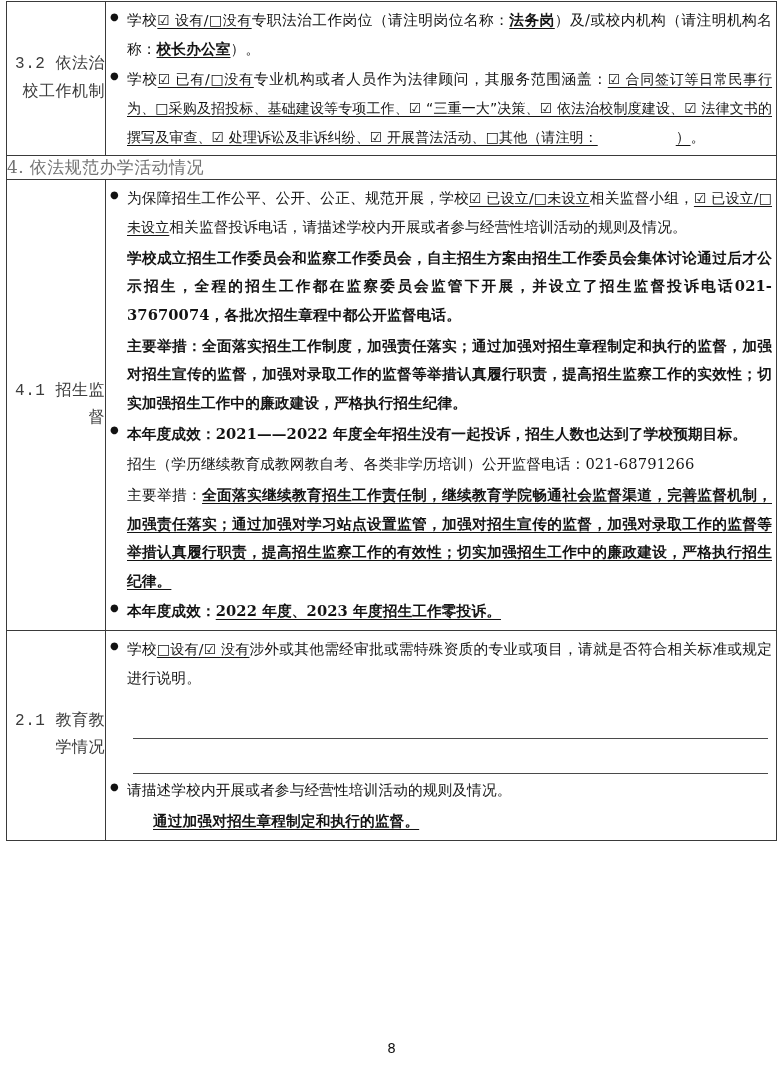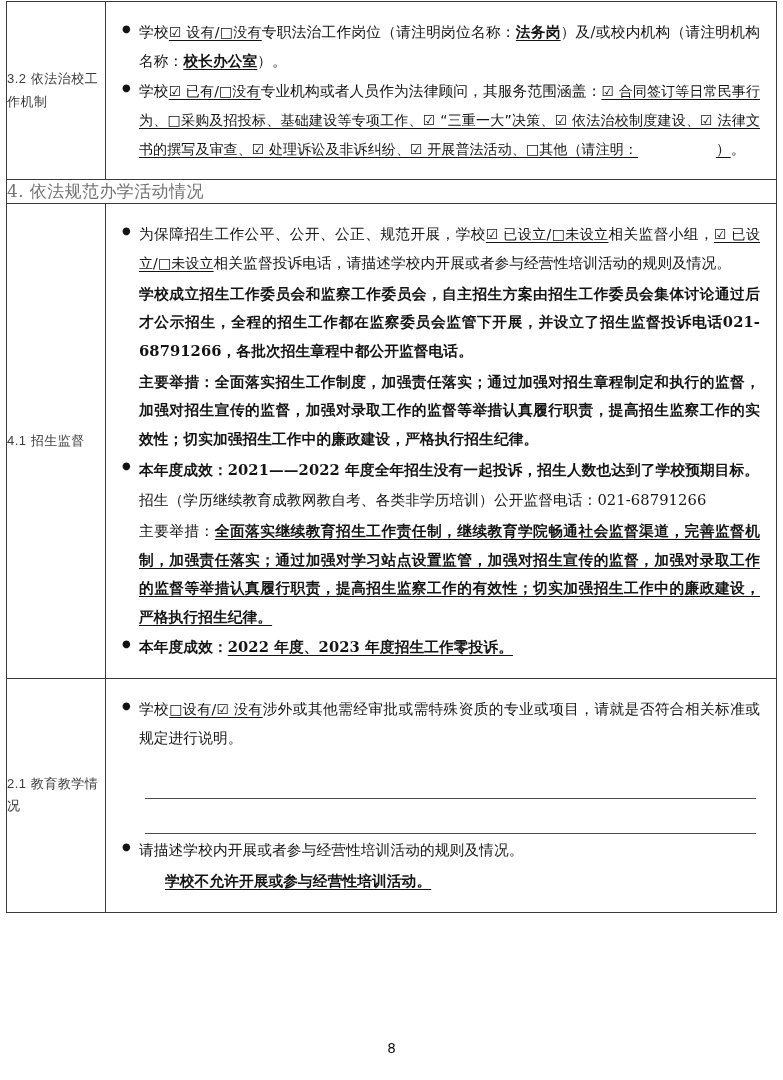--- a/index.html
+++ b/index.html
@@ -32,43 +32,43 @@
     table-layout: fixed;
   }
   table.doc-table td {
     border: 1.1px solid #3a3a3a;
     vertical-align: middle;
     padding: 0;
   }
 
   td.label-cell {
     width: 98px;
-    text-align: left;
-    font-family: Liberation Sans, sans-serif;
-    font-size: 13px;
+    text-align: right;
+    font-family: Liberation Mono, monospace;
+    font-size: 16px;
     line-height: 1.72;
     color: #3c3c3c;
     letter-spacing: 0.5px;
     padding: 4px 5px;
   }
   td.content-cell {
     padding: 6px 10px 6px 8px;
     vertical-align: top;
   }
   td.section-cell {
     padding: 9px 6px 9px 10px;
     font-size: 17px;
     font-family: "DejaVu Serif", "Liberation Serif", serif;
     color: #737373;
     letter-spacing: 0.4px;
   }
 
   ul.blist {
     list-style: none;
-    margin: 16px;
+    margin: 4px;
     padding: 0;
   }
   ul.blist > li {
     position: relative;
     padding-left: 17px;
     margin: 0 0 2px 0;
   }
   ul.blist > li::before {
     content: "\25CF";
     position: absolute;
@@ -157,21 +157,21 @@
     </tr>
 
     <tr>
       <td class="label-cell">4.1 招生监督</td>
       <td class="content-cell">
         <ul class="blist">
           <li>
             <div class="para"><span>为保障招生工作公平、公开、公正、规范开展，学校</span><span class="u cb">☑ 已设立/□未设立</span><span>相关监督小组，</span><span class="u cb">☑ 已设立/□未设立</span><span>相关监督投诉电话，请描述学校内开展或者参与经营性培训活动的规则及情况。</span></div>
           </li>
           <li class="no-bullet">
-            <div class="para bold">学校成立招生工作委员会和监察工作委员会，自主招生方案由招生工作委员会集体讨论通过后才公示招生，全程的招生工作都在监察委员会监管下开展，并设立了招生监督投诉电话021-68791266，各批次招生章程中都公开监督电话。</div>
+            <div class="para bold">学校成立招生工作委员会和监察工作委员会，自主招生方案由招生工作委员会集体讨论通过后才公示招生，全程的招生工作都在监察委员会监管下开展，并设立了招生监督投诉电话021-37670074，各批次招生章程中都公开监督电话。</div>
           </li>
           <li class="no-bullet">
             <div class="para bold">主要举措：全面落实招生工作制度，加强责任落实；通过加强对招生章程制定和执行的监督，加强对招生宣传的监督，加强对录取工作的监督等举措认真履行职责，提高招生监察工作的实效性；切实加强招生工作中的廉政建设，严格执行招生纪律。</div>
           </li>
           <li>
             <div class="para bold">本年度成效：2021——2022 年度全年招生没有一起投诉，招生人数也达到了学校预期目标。</div>
           </li>
           <li class="no-bullet">
             <div class="para">招生（学历继续教育成教网教自考、各类非学历培训）公开监督电话：021-68791266</div>
           </li>
@@ -193,21 +193,21 @@
             <div class="para"><span>学校</span><span class="u cb">□设有/☑ 没有</span><span>涉外或其他需经审批或需特殊资质的专业或项目，请就是否符合相关标准或规定进行说明。</span></div>
           </li>
           <li class="no-bullet">
             <div class="blank-line first"></div>
             <div class="blank-line"></div>
           </li>
           <li>
             <div class="para">请描述学校内开展或者参与经营性培训活动的规则及情况。</div>
           </li>
           <li class="no-bullet">
-            <div class="para" style="padding-left:26px;"><span class="ub">学校不允许开展或参与经营性培训活动。</span></div>
+            <div class="para" style="padding-left:26px;"><span class="ub">通过加强对招生章程制定和执行的监督。</span></div>
           </li>
         </ul>
       </td>
     </tr>
 
   </tbody>
     </table>
 
   <div class="pagenum">8</div>
 

